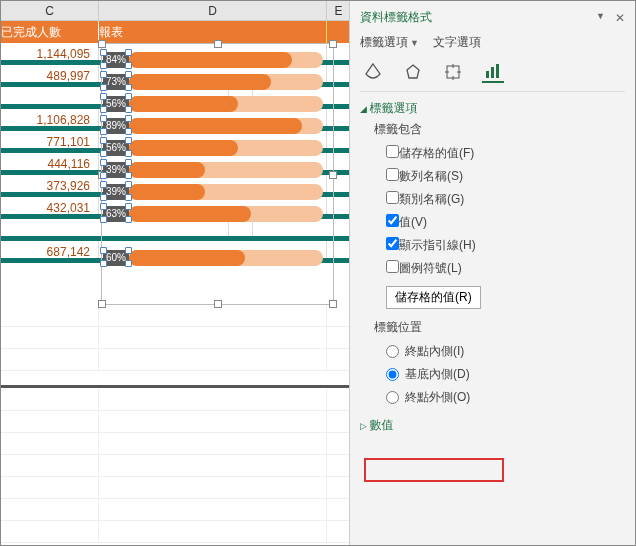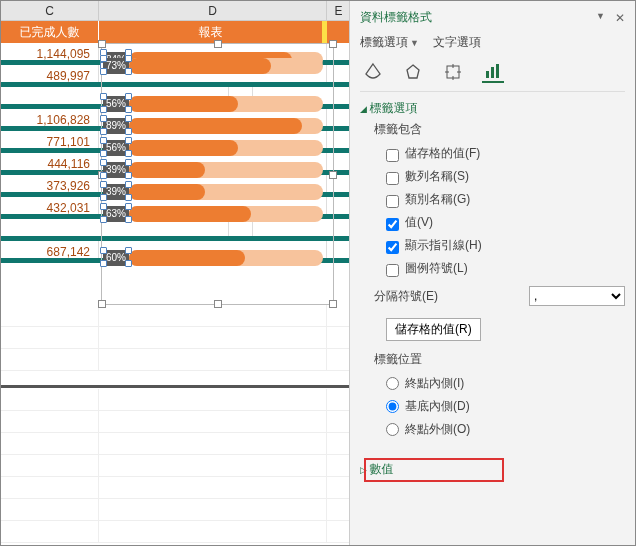--- a/index.html
+++ b/index.html
@@ -2,23 +2,23 @@
 <html><head>
 <meta charset="utf-8">
 <style>
 *{box-sizing:border-box;margin:0;padding:0;font-family:"Microsoft JhengHei","Segoe UI",sans-serif;font-size:12px}
 body{background:#fff;width:636px;height:546px;overflow:hidden;position:relative;border:1px solid #888}
 .left{position:absolute;left:0;top:0;width:350px;height:546px}
 .colhdr{display:flex;height:20px;background:#e6e6e6;border-bottom:1px solid #ccc}
 .colhdr div{flex:0 0 auto;text-align:center;line-height:20px;color:#333;border-right:1px solid #ccc}
 .chC{width:98px}.chD{width:228px}.chE{width:24px}
 .tblhdr{display:flex;height:22px;background:#ec7930;color:#fff;font-size:13px}
-.tblhdr div{text-align:center;line-height:22px}
+.tblhdr div{line-height:22px}
 .thC{width:98px;border-right:1px solid #fff}
-.thD{width:228px;border-right:5px solid #fde047}
+.thD{width:228px;border-right:1px solid #fde047}
 .thE{width:24px}
 .rows{}
 .row{display:flex;height:22px;border-bottom:5px solid #0f766e}
 .cellC{width:98px;text-align:right;padding-right:8px;line-height:22px;color:#a74a11;border-right:1px solid #ddd}
 .cellD{width:228px;position:relative;border-right:1px solid #ddd}
 .cellE{width:24px;border-right:1px solid #ddd}
 .chart-area{position:absolute;left:98px;top:42px;width:228px;height:264px;pointer-events:none}
 .bar-row{position:absolute;left:4px;height:22px;width:220px}
 .bar-bg{position:absolute;left:26px;top:3px;height:16px;width:194px;background:#f7c39c;border-radius:8px}
 .bar-fg{position:absolute;left:26px;top:3px;height:16px;background:#ed7d31;border-radius:8px}
@@ -37,21 +37,21 @@
 .rp-title{color:#217346;font-size:17px;margin-bottom:8px;display:flex;justify-content:space-between;align-items:center}
 .rp-tabs{display:flex;gap:14px;color:#444;font-size:12px;margin-bottom:6px}
 .rp-tabs span{display:inline-flex;align-items:center;gap:2px;cursor:pointer}
 .icons{display:flex;gap:18px;padding:4px 2px 8px;border-bottom:1px solid #ddd;margin-bottom:8px}
 .icons div{width:22px;height:22px;display:flex;align-items:center;justify-content:center;cursor:pointer}
 .section-head{color:#217346;font-size:12px;margin:6px 0 4px;cursor:pointer}
 .section-head::before{content:"◢ ";font-size:9px}
 .section-head.collapsed::before{content:"▷ ";font-size:9px}
 .sub{padding-left:14px;color:#444}
 .subhead{margin:4px 0}
-.chkrow{display:flex;align-items:flex-end;gap:6px;padding:3px 0 3px 12px}
+.chkrow{display:flex;align-items:flex-start;padding:3px 0 3px 12px}
 .chkrow input{width:13px;height:13px}
 .seprow{display:flex;align-items:center;gap:8px;padding:6px 0 6px 0}
 .seprow select{width:96px;height:20px;border:1px solid #aaa;background:#fff;font-size:12px}
 .btnrow{padding:6px 0 6px 12px}
 .btnrow button{border:1px solid #aaa;background:#fff;padding:2px 8px;font-size:12px;cursor:pointer}
 .radrow{display:flex;align-items:center;gap:6px;padding:3px 0 3px 12px}
 .radrow input{width:13px;height:13px}
 .hl{position:absolute;border:2px solid #d33;pointer-events:none}
 .drop{font-size:9px;color:#666}
 </style>
@@ -189,21 +189,21 @@
   <div class="chart-area" id="chart">
       <div class="bar-row" style="top: 6px;">
         <div class="bar-bg"></div>
         <div class="bar-fg" style="width:162.96px"></div>
         <div class="bar-lbl">84%</div>
         <div class="sel-dot" style="left:-3px;top:0"></div>
         <div class="sel-dot" style="left:22px;top:0"></div>
         <div class="sel-dot" style="left:-3px;top:13px"></div>
         <div class="sel-dot" style="left:22px;top:13px"></div>
       </div>
-      <div class="bar-row" style="top: 12px;">
+      <div class="bar-row" style="top: 28px;">
         <div class="bar-bg"></div>
         <div class="bar-fg" style="width:141.62px"></div>
         <div class="bar-lbl">73%</div>
         <div class="sel-dot" style="left:-3px;top:0"></div>
         <div class="sel-dot" style="left:22px;top:0"></div>
         <div class="sel-dot" style="left:-3px;top:13px"></div>
         <div class="sel-dot" style="left:22px;top:13px"></div>
       </div>
       <div class="bar-row" style="top: 50px;">
         <div class="bar-bg"></div>
@@ -333,37 +333,33 @@
       </label>
     <label class="chkrow">
         <input type="checkbox" id="ck4" checked="" style="">
         <span>顯示指引線(H)</span>
       </label>
     <label class="chkrow">
         <input type="checkbox" id="ck5" style="">
         <span>圖例符號(L)</span>
       </label>
 
-    <div class="seprow">
-      <span style="flex:1">分隔符號(E)</span>
-      <select><option>,</option></select>
-    </div>
     <div class="btnrow"><button>儲存格的值(R)</button></div>
 
     <div class="subhead">標籤位置</div>
     <label class="radrow">
         <input type="radio" name="pos" id="r1" style="">
         <span>終點內側(I)</span>
       </label>
     <label class="radrow">
         <input type="radio" name="pos" id="r2" checked="" style="">
         <span>基底內側(D)</span>
       </label>
     <label class="radrow">
         <input type="radio" name="pos" id="r3" style="">
         <span>終點外側(O)</span>
       </label>
   </div>
 
-  <div class="section-head collapsed" style="margin-top:20px">數值</div>
+  <div class="section-head collapsed" style="margin-top:8px">數值</div>
 
   <div class="hl" style="left:14px;top:457px;width:140px;height:24px"></div>
 </div>
 
 </body></html>

